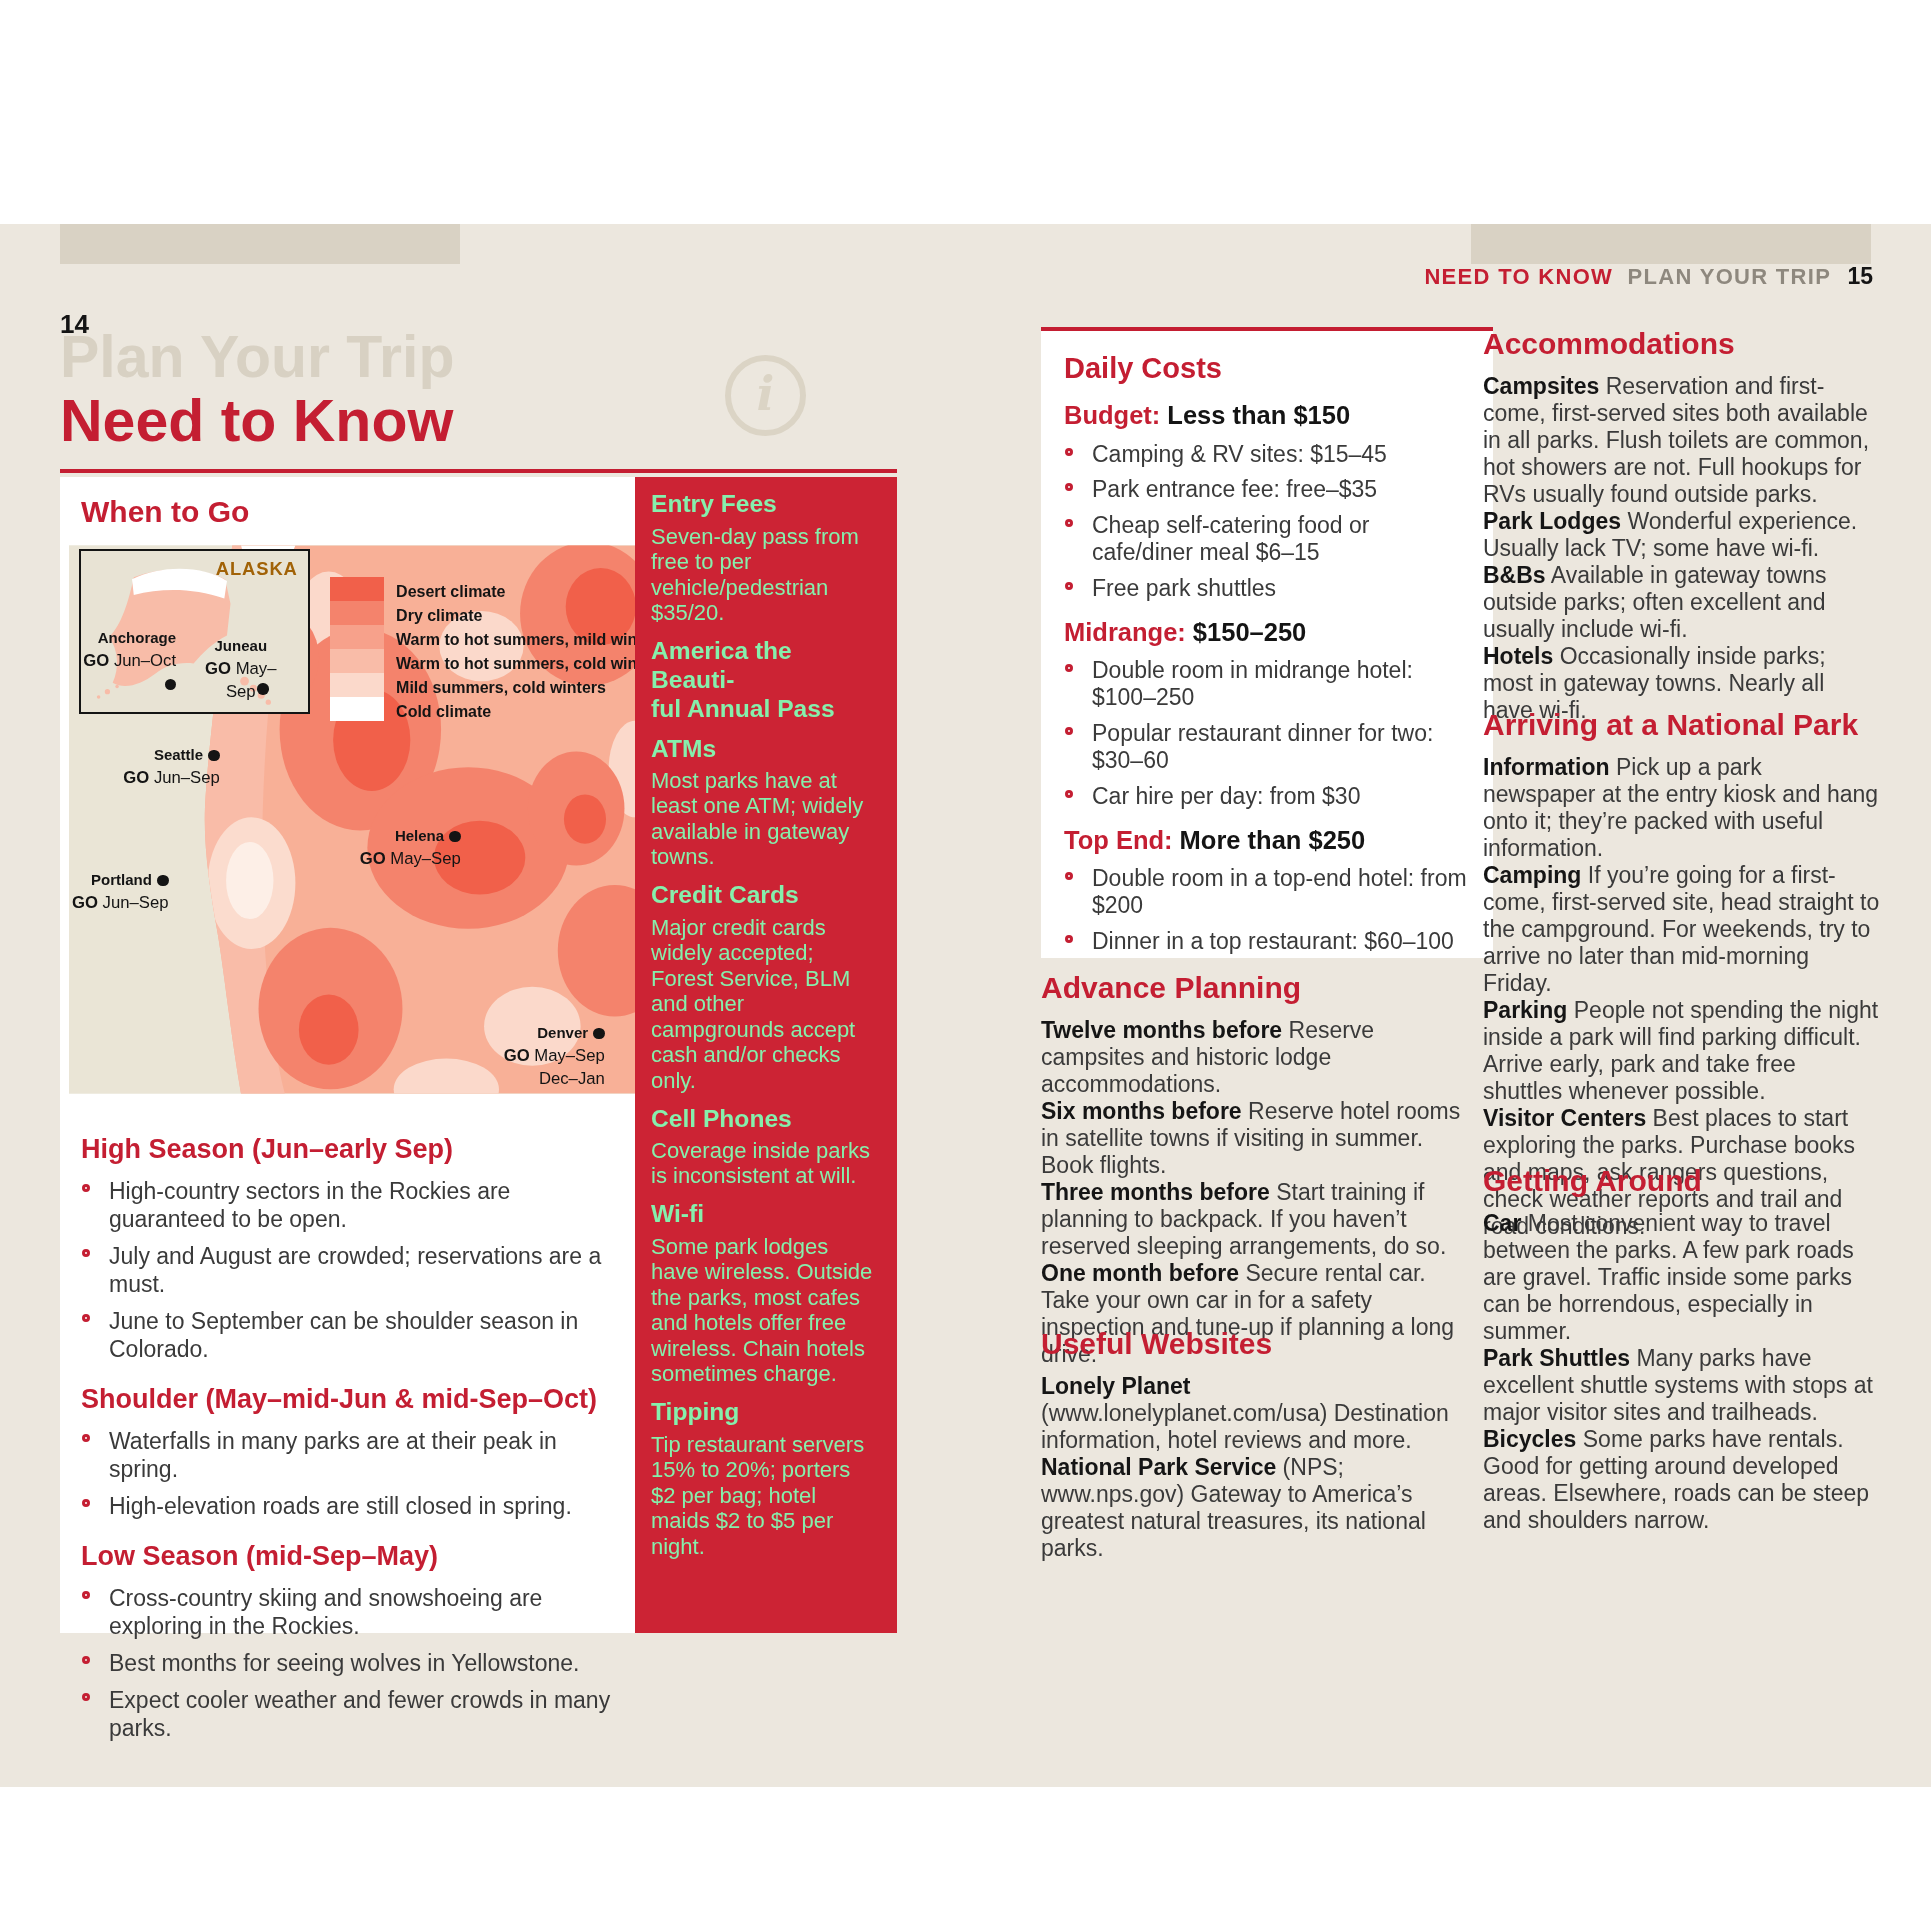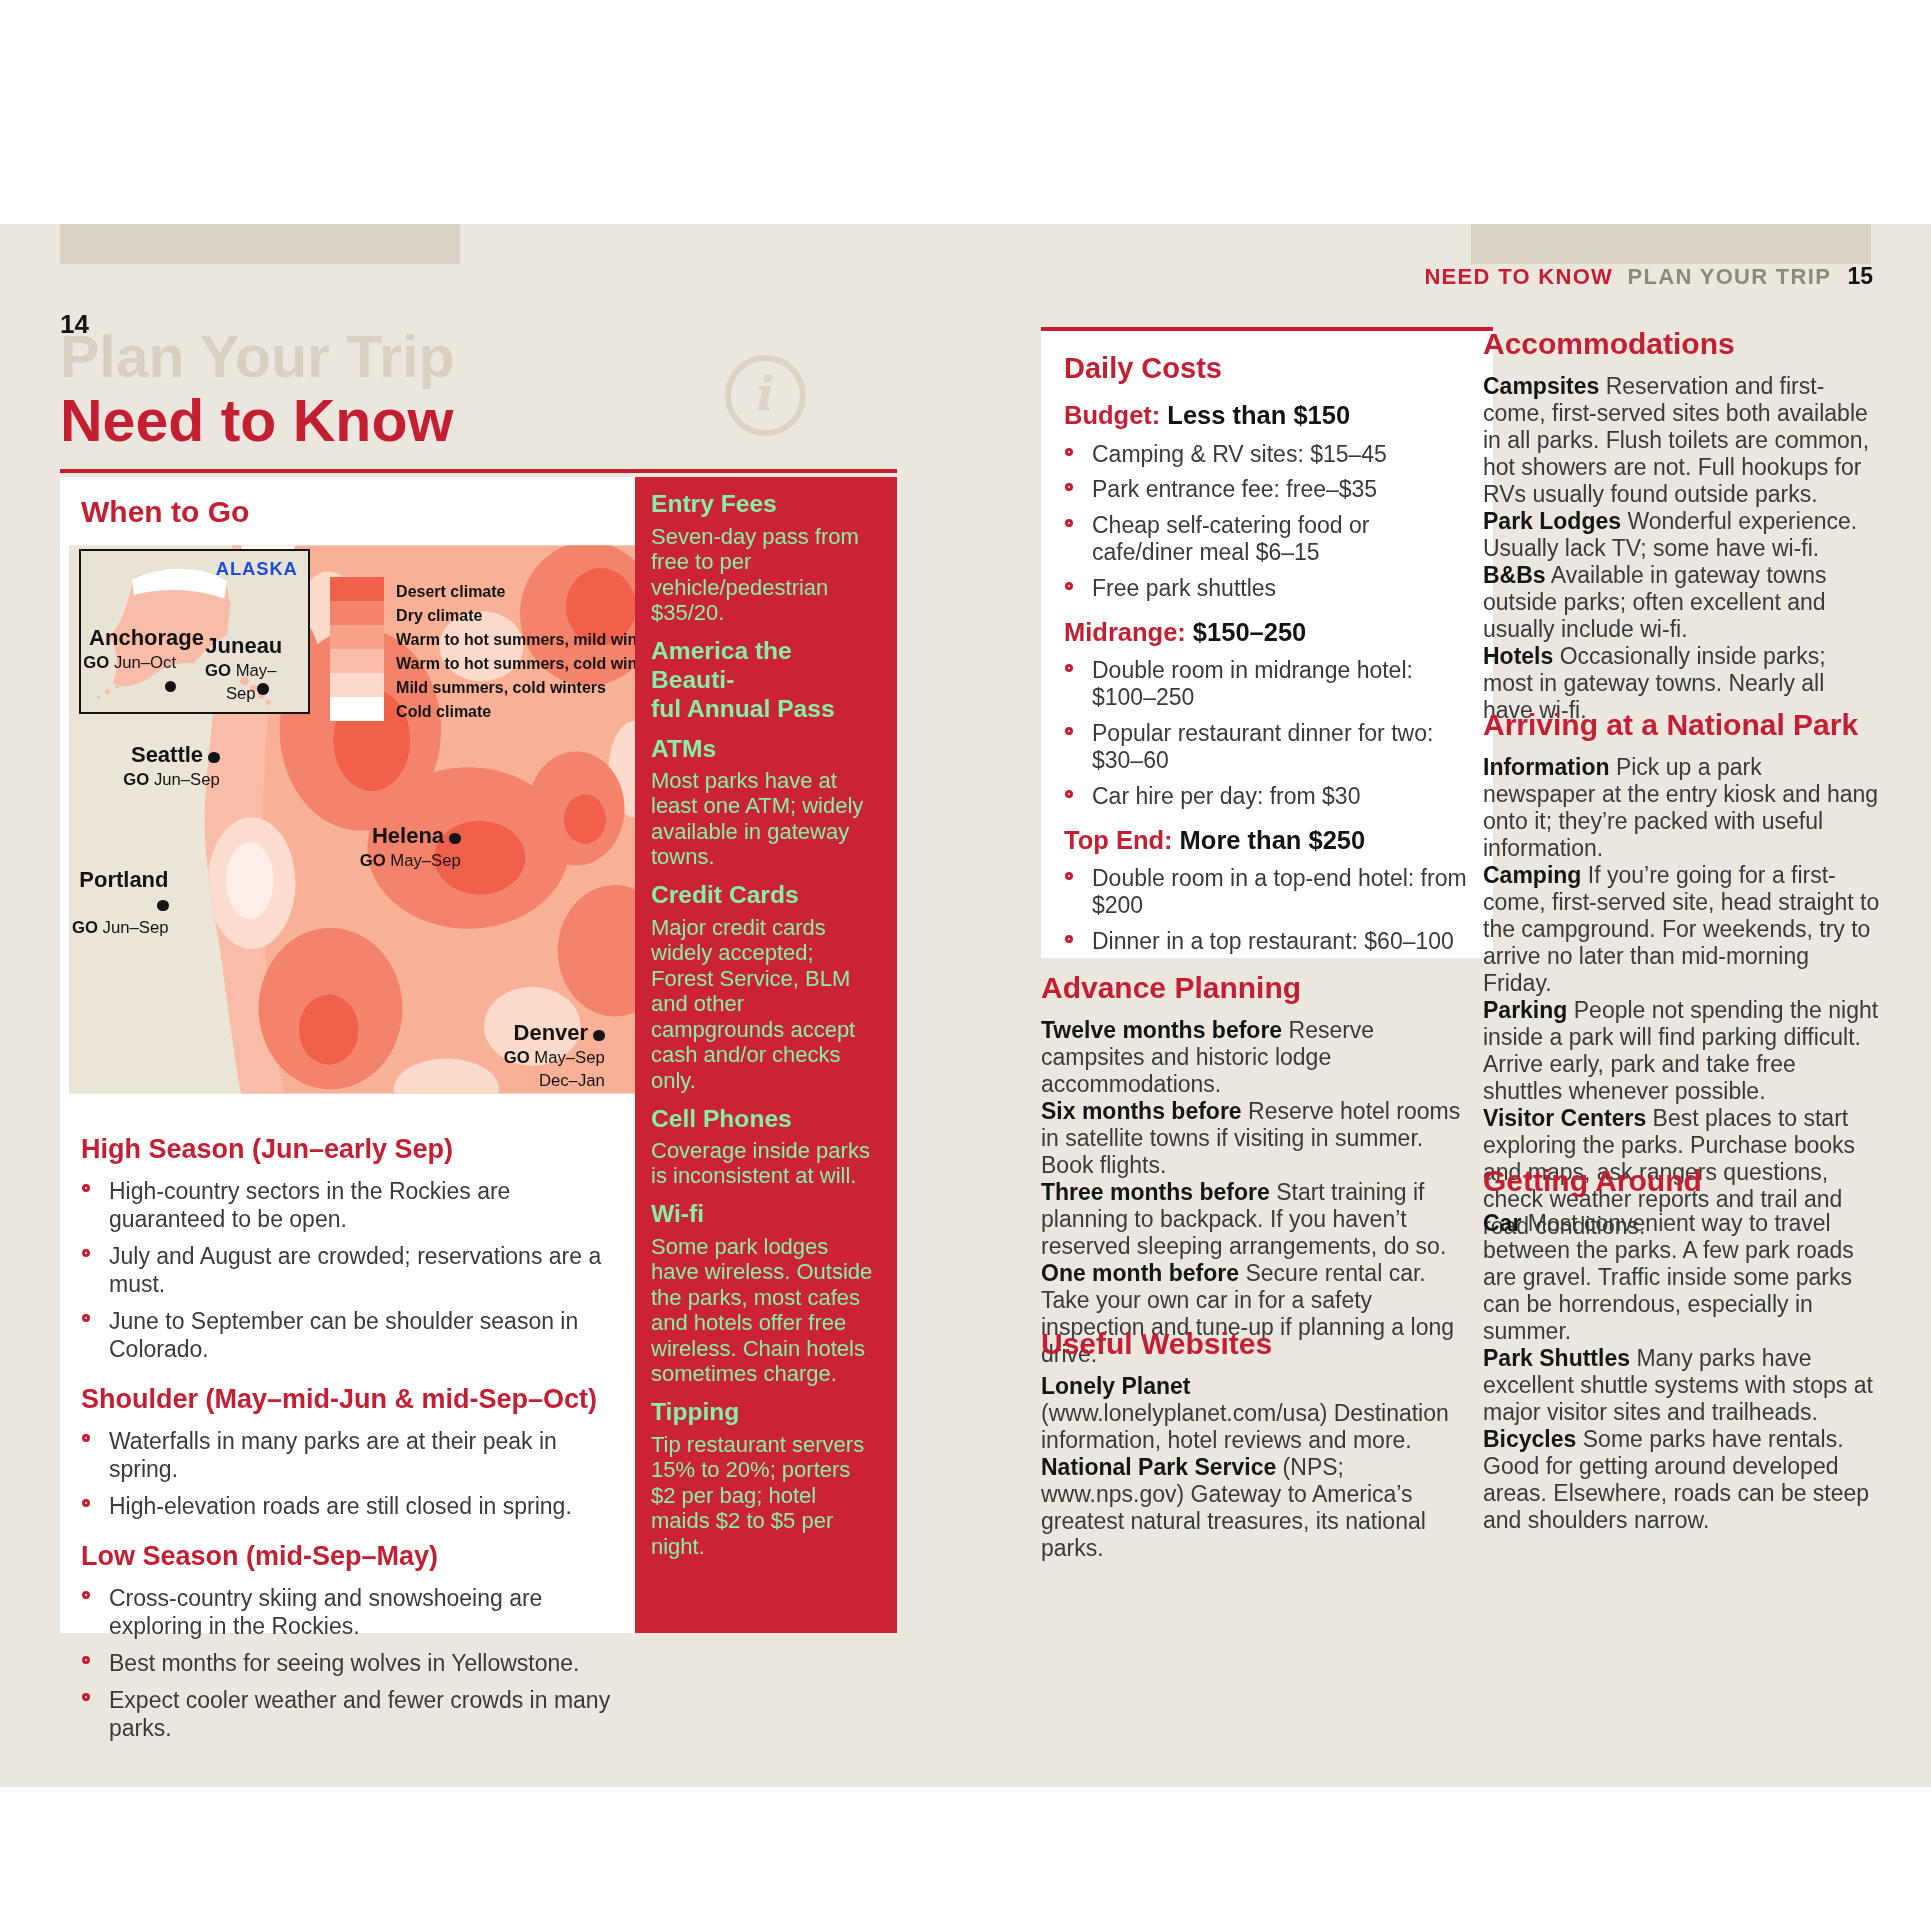--- a/index.html
+++ b/index.html
@@ -27,23 +27,23 @@
   .info-badge{left:725px;top:355px;width:81px;height:81px;border:6.1px solid #DBD4C5;border-radius:50%;
     display:flex;align-items:center;justify-content:center;}
   .info-badge .i{font-family:"DejaVu Serif",serif;font-style:italic;font-weight:bold;font-size:47px;color:#DBD4C5;line-height:1;transform:translatey(-1.8px);}
   .red-rule{left:60px;top:469px;width:837px;height:4.4px;background:var(--red);}
   .card{left:60px;top:477px;width:837px;height:1156px;background:#fff;}
 
   .wtg-h{left:21px;top:17.6px;font-size:30px;font-weight:bold;color:var(--red);}
   .map{left:8.8px;top:68px;width:566px;height:549px;}
   .map svg{display:block;}
   .inset{left:10.5px;top:4.4px;width:231px;height:165px;background:#E8E3D4;border:2.6px solid #141414;}
-  .inset-label{right:10.5px;top:7px;font-size:18.4px;font-weight:bold;letter-spacing:0.9px;color:#1d4ed8;}
+  .inset-label{right:10.5px;top:7px;font-size:18.4px;font-weight:bold;letter-spacing:0.9px;color:#a16207;}
   .city{font-size:16.7px;line-height:23px;color:#141414;}
-  .city .nm{font-size:22px;font-weight:bold;margin-left:6px;}
+  .city .nm{font-size:15px;font-weight:bold;}
   .city .go{font-weight:bold;}
   .dot{display:inline-block;width:11.4px;height:11.4px;background:#141414;border-radius:50%;margin-left:5.3px;vertical-align:-0.9px;}
   .dot-abs{position:absolute;width:11.4px;height:11.4px;background:#141414;border-radius:50%;}
   .legend{left:253px;top:32px;}
   .lg-row{display:flex;align-items:flex-end;height:24px;padding-left:8px;}
   .sw{width:54px;height:24px;flex:none;}
   .lg-lb{margin-left:12.3px;font-size:16px;font-weight:bold;color:#141414;white-space:nowrap;}
 
   .seasons{left:21px;top:657px;width:537px;}
   .seasons h3{font-size:27px;font-weight:bold;color:var(--red);margin:21px 0 12.3px;}

